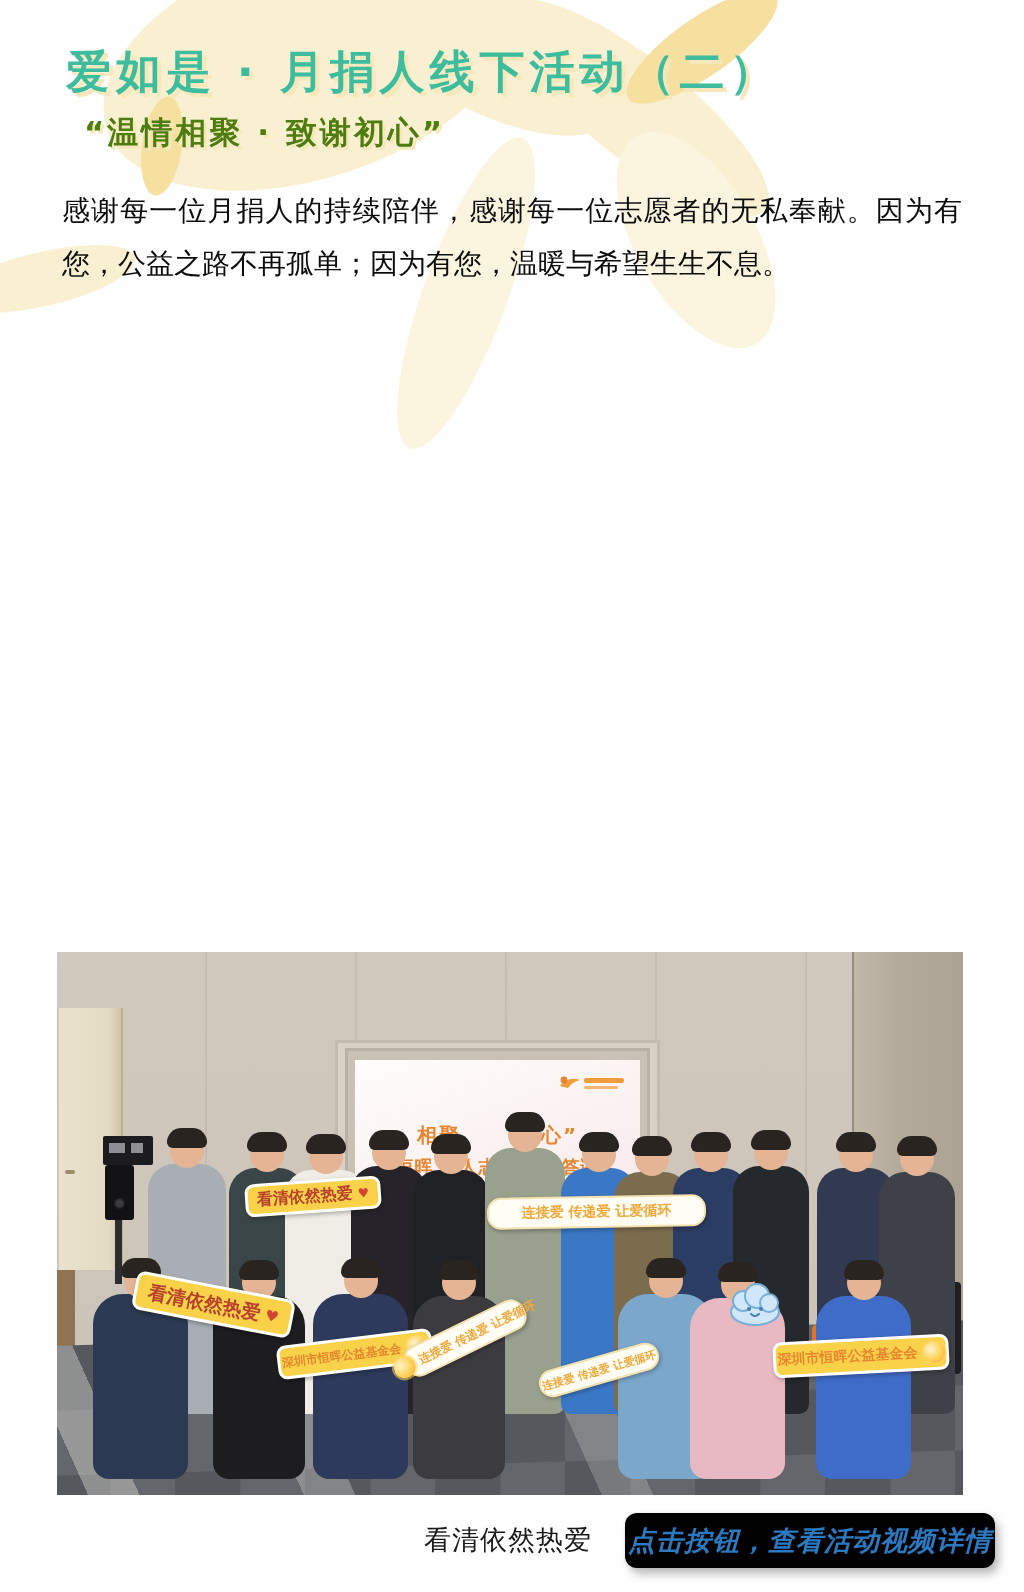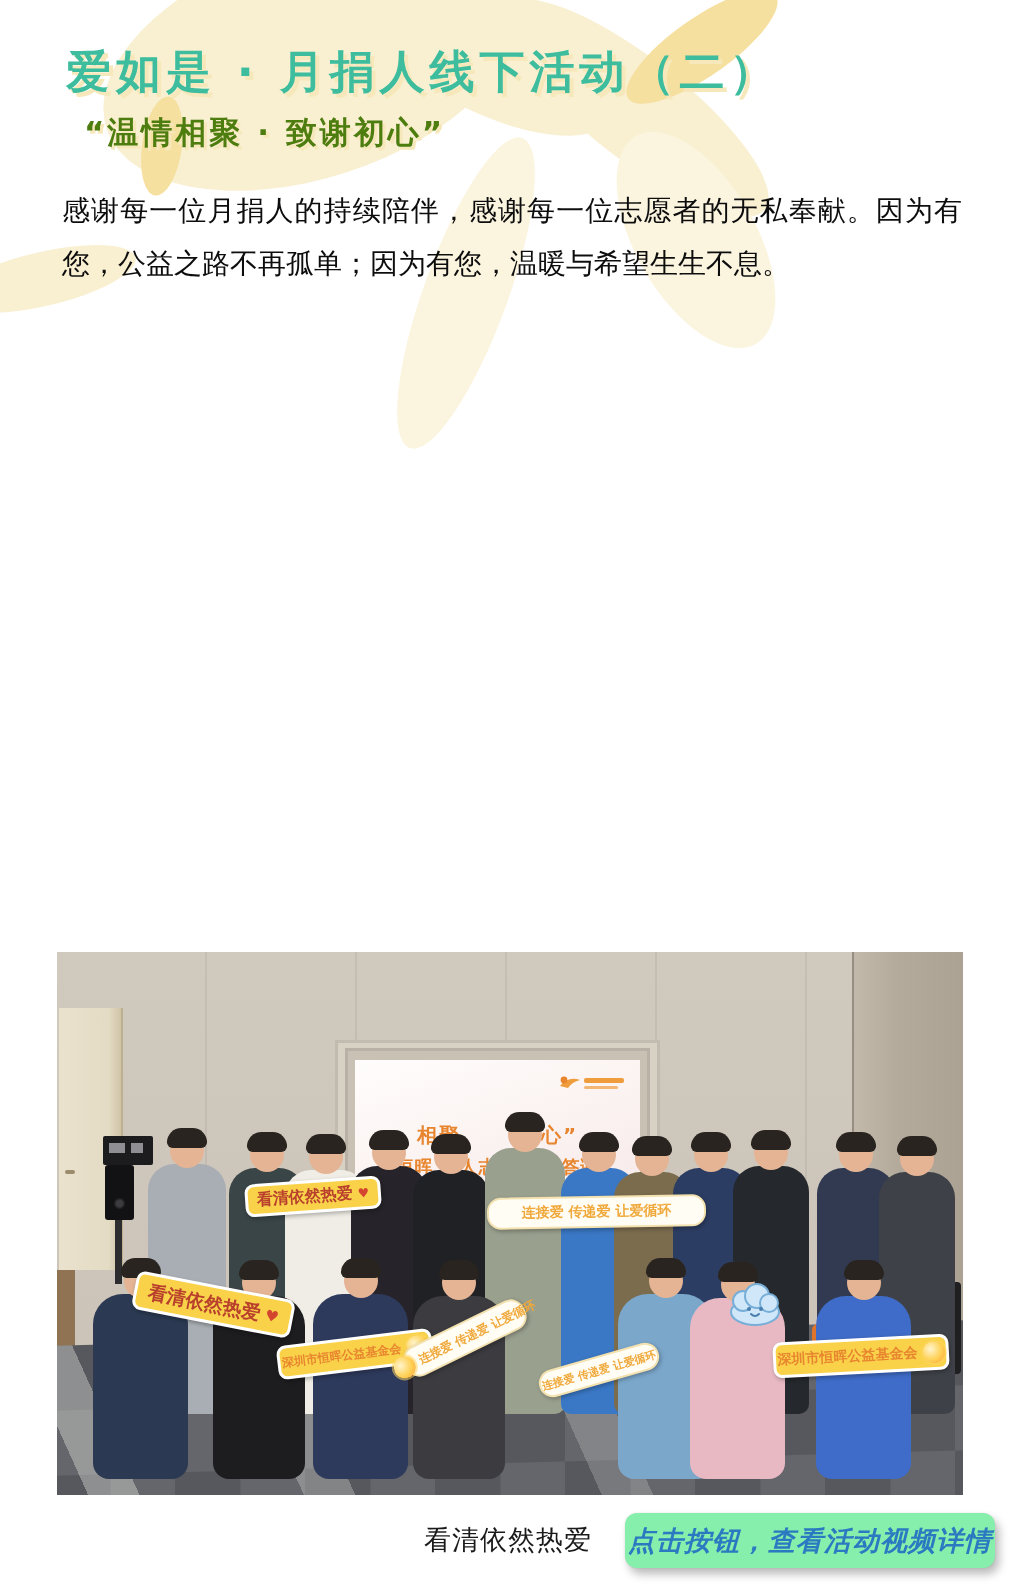--- a/index.html
+++ b/index.html
@@ -130,21 +130,21 @@
     box-shadow:0 0 0 2px rgba(255,214,92,.55);
   }
   .cloud-sign { position:absolute; left:671px; top:330px; z-index:6; }
 
   .z4 { z-index:4; } .z6 { z-index:6; }
 
   
   .photo-caption { position:absolute; left:424px; top:1522px; font-size:27px; color:#1a1a1a; letter-spacing:1px; }
   .video-btn {
     position:absolute; left:625px; top:1513px; width:370px; height:55px; box-sizing:border-box;
-    background:#86efac; border-radius:12px;
+    background:#000000; border-radius:12px;
     box-shadow:4px 6px 10px rgba(0,0,0,.28), 0 0 2px rgba(0,0,0,.10);
     display:flex; align-items:center; justify-content:center;
     font-style:italic; font-weight:bold; font-size:27px; color:#2b7ac1; letter-spacing:1px;
     cursor:pointer;
   }
 </style>
 </head>
 <body>
 
 <div class="page">

